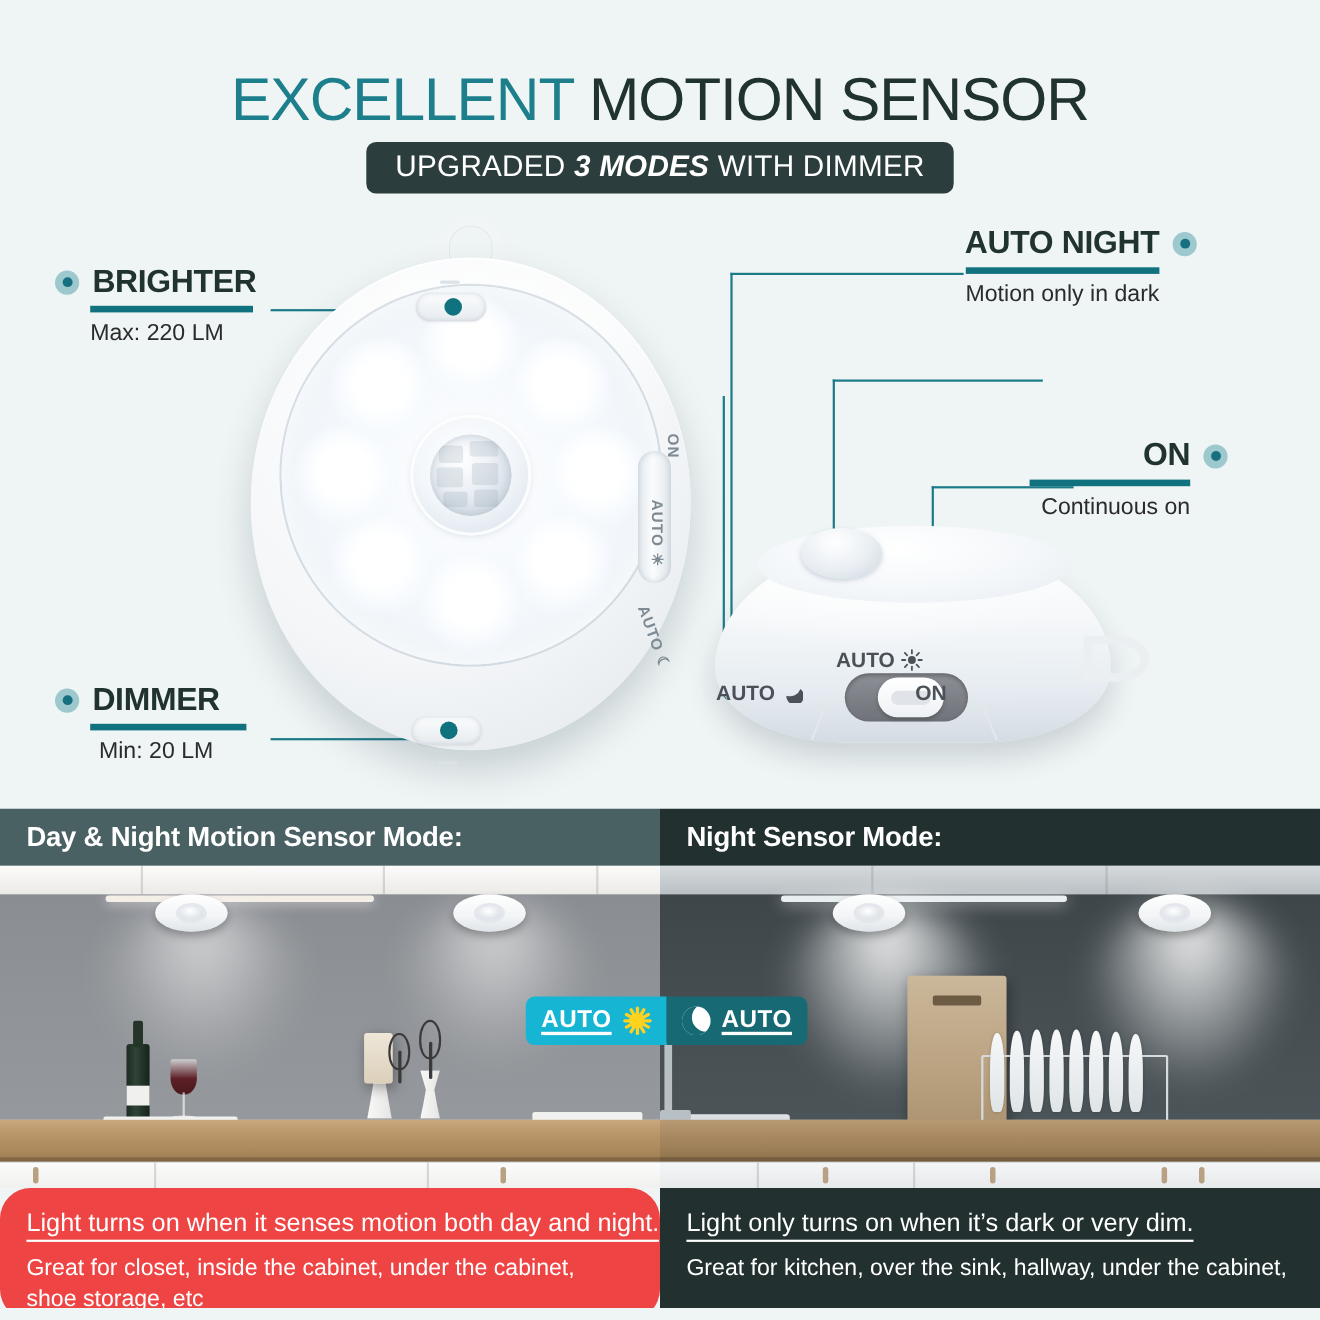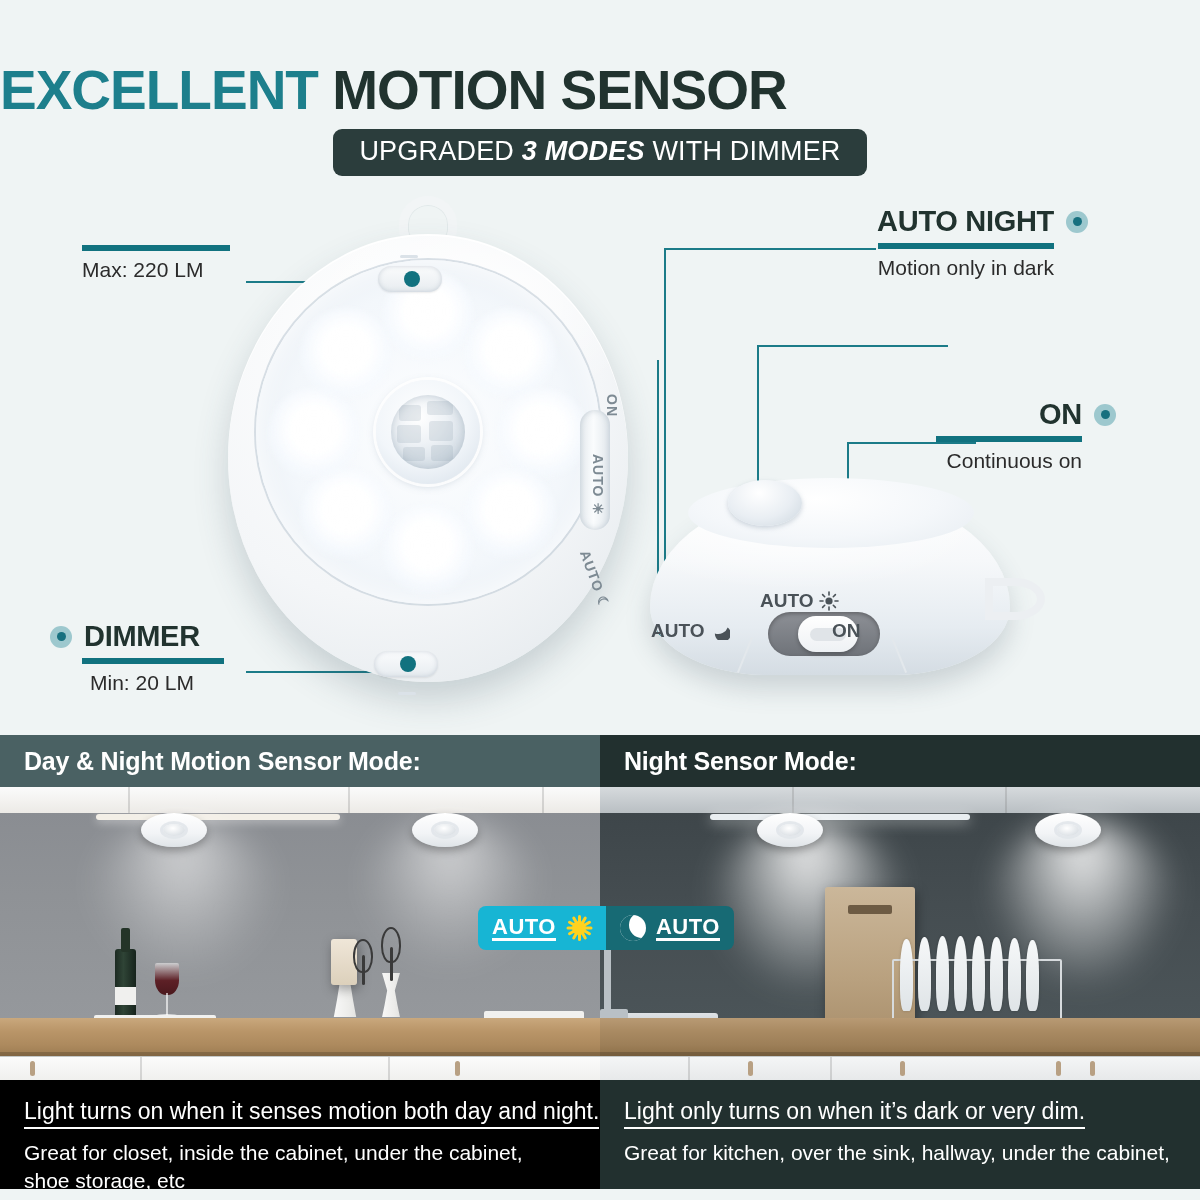--- a/index.html
+++ b/index.html
@@ -9,22 +9,22 @@
     background:#eff4f4;
     position:relative;
   }
   .page { position:relative; width:1200px; height:1200px; }
 
   
   .top-panel { position:absolute; left:0; top:0; width:1200px; height:735px; background:#eff4f4; overflow:hidden; }
 
   
   .title {
-    position:absolute; left:0; top:58px; width:1200px; 
-    font-size:55px; font-weight:bold; letter-spacing:-1px;
+    position:absolute; left:0; top:58px; width:1200px; text-align:center;
+    font-size:55px; font-weight:normal; letter-spacing:-1px;
     font-family:"Liberation Sans", sans-serif;
     white-space:nowrap;
   }
   .title .t1 { color:#1d7f8c; }
   .title .t2 { color:#21332f; }
 
   .subtitle-wrap { position:absolute; left:0; top:129px; width:1200px; text-align:center; }
   .subtitle {
     display:inline-block; background:#2b3d3c; color:#ffffff;
     border-radius:9px; padding:7px 26px 9px 26px;
@@ -242,21 +242,21 @@
     border-bottom:3px solid #ffffff; line-height:1.05; }
   .sun { position:relative; width:26px; height:26px; }
   .sun .core { position:absolute; left:6px; top:6px; width:14px; height:14px; border-radius:50%; background:#ffd21f; }
   .sun .ray { position:absolute; left:12px; top:0px; width:3px; height:26px; background:#ffd21f; border-radius:2px;
     transform-origin:50% 50%; }
   .moon { width:26px; height:26px; border-radius:50%; background:#ffffff;
     box-shadow: 9px -3px 0 0 #176a74 inset; }
 
   
   .caption { position:absolute; top:345px; width:600px; height:120px; padding:18px 0 0 24px; color:#ffffff; }
-  .half.left .caption { background:#000000; }
+  .half.left .caption { background:#ef4444;border-radius:28px; }
   .half.right .caption { background:#22302f; }
   .cap-main { font-size:23px; border-bottom:2px solid #ffffff; display:inline-block; padding-bottom:2px; white-space:nowrap; }
   .cap-sub { font-size:21px; margin-top:10px; line-height:1.32; }
   .cap-sub span { display:block; white-space:nowrap; }
 </style>
 </head>
 <body>
 
 <div class="page">
 
@@ -286,20 +286,26 @@
     <div class="conn" style="left:757px; top:345px; width:2px; height:261px; background:#1b7b88;"></div>
     <div class="cdot" style="left:750px; top:598px;"></div>
 
     <div class="conn" style="left:847px; top:442px; width:129px; height:2px; background:#1b7b88;"></div>
     <div class="conn" style="left:847px; top:442px; width:2px; height:176px; background:#1b7b88;"></div>
     <div class="cdot" style="left:840px; top:610px;"></div>
 
     <div class="conn" style="left:657px; top:360px; width:2px; height:262px; background:#1b7b88;"></div>
 
     <div class="callout left" style="left:50px; top:240px;">
+      <div class="row">
+        <span class="dot-marker">
+            <i></i>
+          </span>
+        <span class="head">BRIGHTER</span>
+      </div>
       <div class="bar" style="width:148px; margin-left:32px;"></div>
       <div class="sub" style="margin-left:32px;">Max: 220 LM</div>
     </div>
 
     <div class="callout left" style="left:50px; top:620px;">
       <div class="row">
         <span class="dot-marker">
             <i></i>
           </span>
         <span class="head">DIMMER</span>

